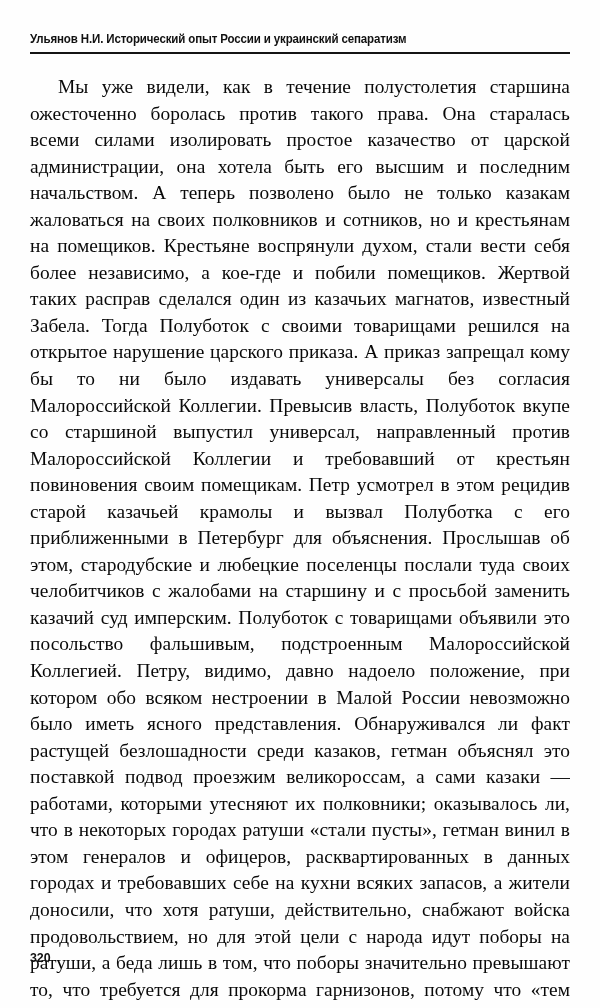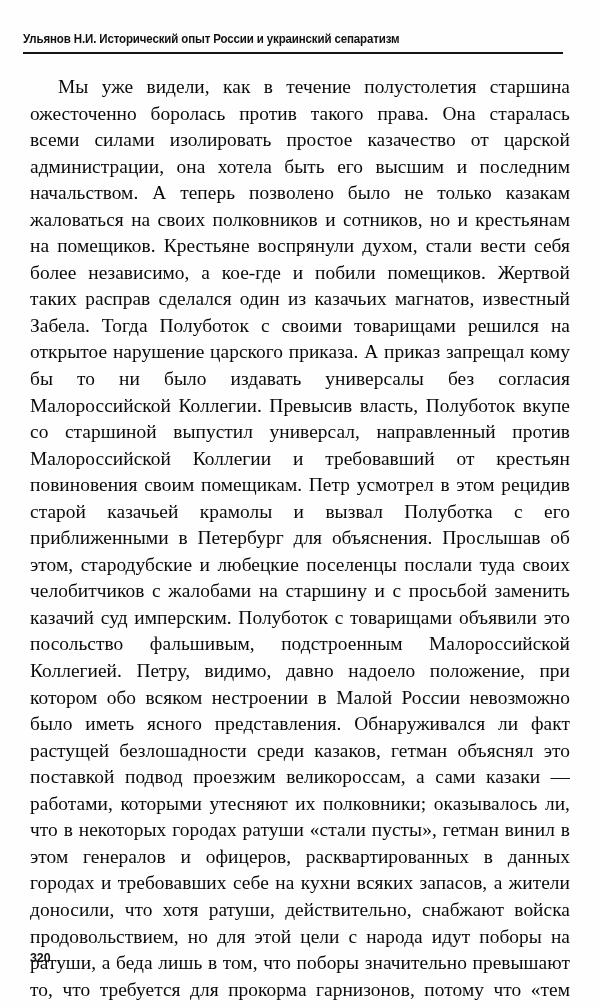--- a/index.html
+++ b/index.html
@@ -20,21 +20,21 @@
 
   .page {
     position: absolute;
     inset: 0;
     background: #fefefe;
   }
 
   
   .running-head {
     position: absolute;
-    left: 23px;
+    left: 30px;
     top: 32px;
     width: 540px;
   }
   .running-head-text {
     font-family: "Liberation Sans Narrow", "Liberation Sans", "DejaVu Sans", sans-serif;
     font-size: 12.4px;
     font-weight: 700;
     letter-spacing: -0.15px;
     line-height: 15px;
     color: #111111;

